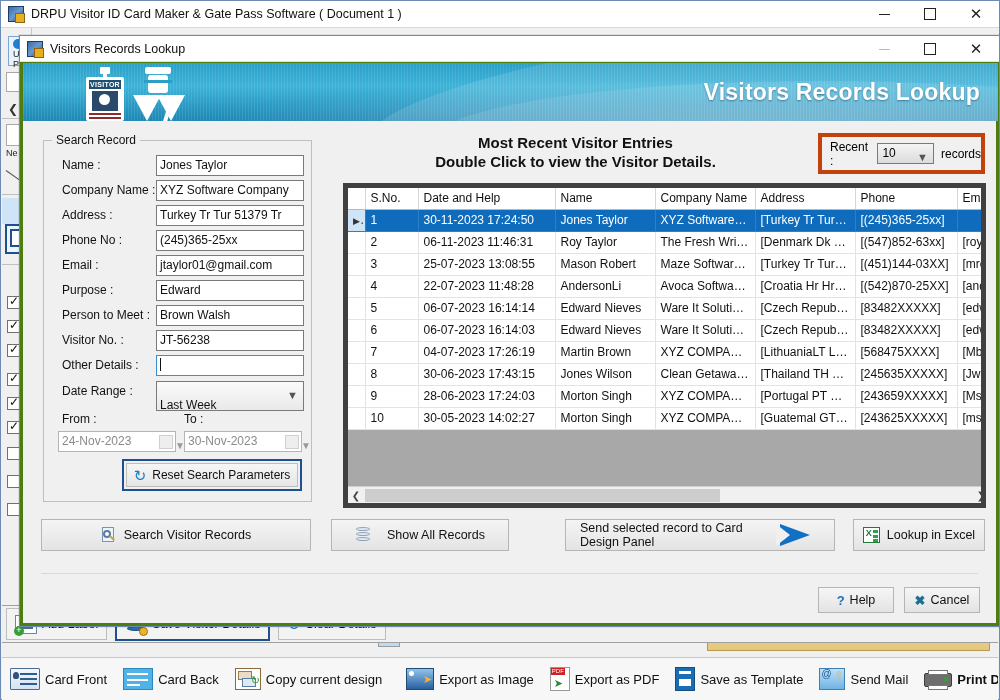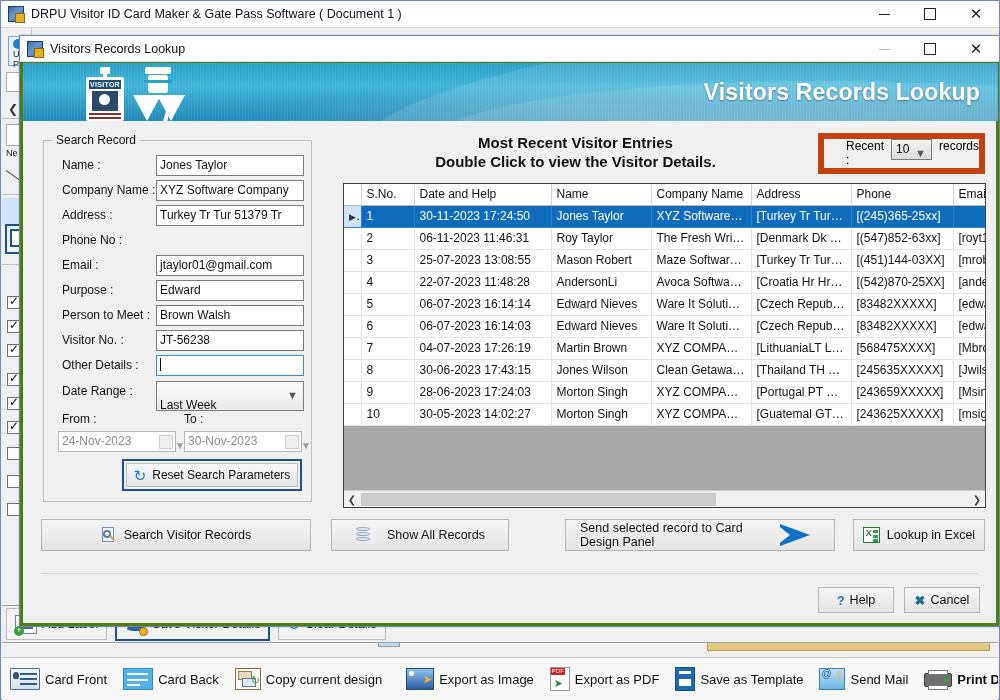--- a/index.html
+++ b/index.html
@@ -227,32 +227,32 @@
     font-size:12px; color:#111;
   }
 
   
   .grid-title {
     position:absolute; left:320px; top:12px; width:465px;
     text-align:center; font-size:15px; font-weight:bold; color:#111; line-height:19px;
   }
   .recent-box {
     position:absolute; left:795px; top:12px; width:167px; height:41px;
-    border:6px solid #c2410c; background:#f0f0f0;
-    display:flex; gap:7px; padding-left:22px;
+    border:4px solid #c2410c; background:#f0f0f0;
+    display:flex; align-items:center; gap:7px; padding-left:8px;
   }
   .recent-select {
     width:62px; height:21px; background:linear-gradient(#f4f4f4,#dcdcdc);
     border:1px solid #7a7a7a; font-size:12px; padding-left:4px; line-height:19px; position:relative;
   }
   .recent-select .chev { position:absolute; right:5px; top:4px; color:#555; font-size:11px;}
 
   .gridwrap {
     position:absolute; left:320px; top:62px; width:643px; height:325px;
-    border:1px solid #404040; background:#a8a8a8; overflow:hidden;
+    border:5px solid #404040; background:#a8a8a8; overflow:hidden;
   }
   table.grid { border-collapse:collapse; width:720px; table-layout:fixed; background:#fff;}
   table.grid th {
     background:#fff; border-right:1px solid #d6d6d6; border-bottom:1px solid #b8b8b8;
     font-weight:normal; font-size:12px; color:#111; text-align:left; padding:3px 5px; height:21px;
   }
   table.grid td {
     border-right:1px solid #e3e3e3; border-bottom:1px solid #e3e3e3;
     font-size:12px; color:#111; padding:2px 5px; height:22px;
     white-space:nowrap; overflow:hidden; text-overflow:ellipsis; background:#fff;
@@ -511,20 +511,21 @@
         <div class="frow" style="top:39px;">
           <span class="flabel">Company Name :</span>
           <span class="finput">XYZ Software Company</span>
         </div>
         <div class="frow" style="top:64px;">
           <span class="flabel">Address :</span>
           <span class="finput">Turkey Tr Tur 51379 Tr</span>
         </div>
         <div class="frow" style="top:89px;">
           <span class="flabel">Phone No :</span>
+          <span class="finput">(245)365-25xx</span>
         </div>
         <div class="frow" style="top:114px;">
           <span class="flabel">Email :</span>
           <span class="finput">jtaylor01@gmail.com</span>
         </div>
         <div class="frow" style="top:139px;">
           <span class="flabel">Purpose :</span>
           <span class="finput">Edward</span>
         </div>
         <div class="frow" style="top:164px;">

